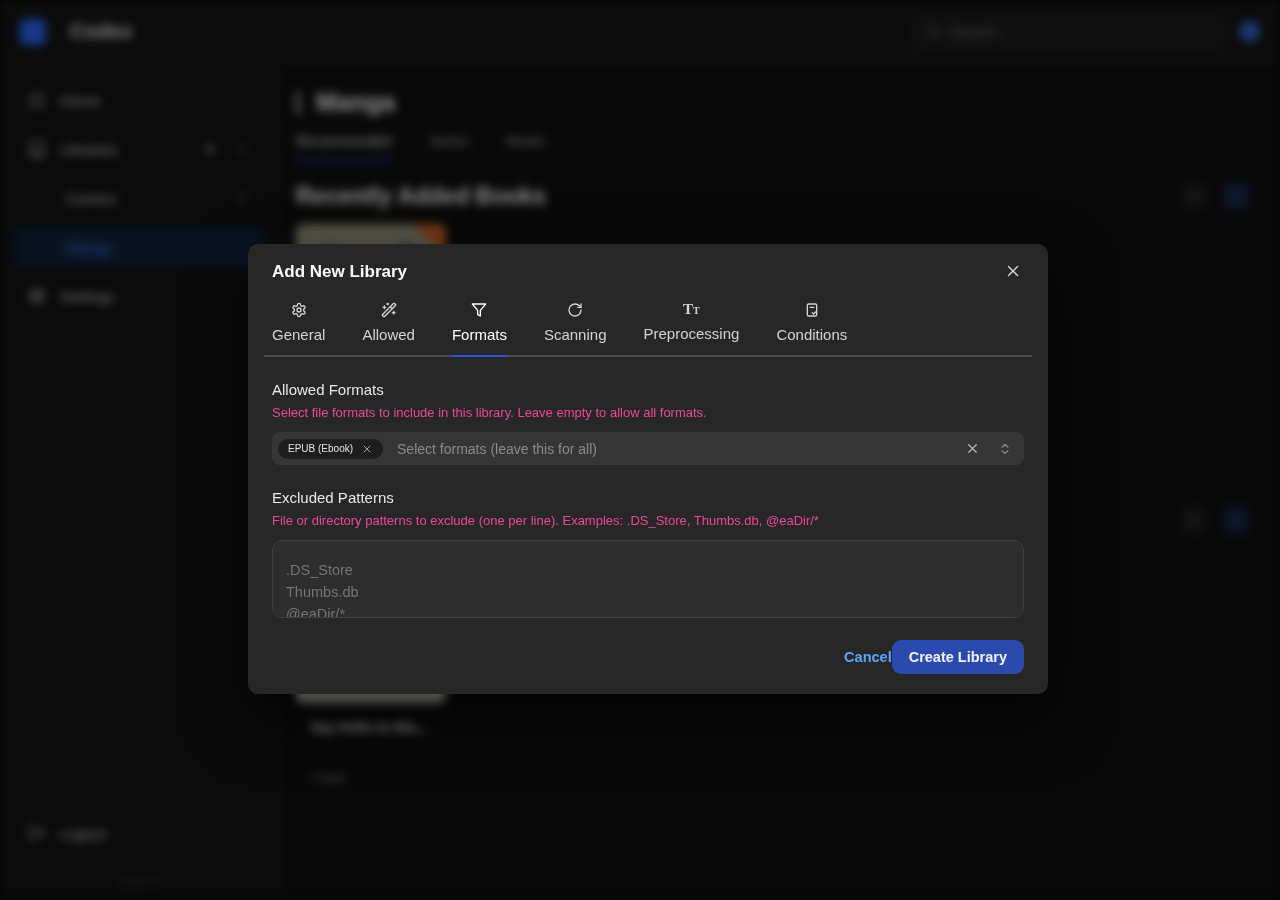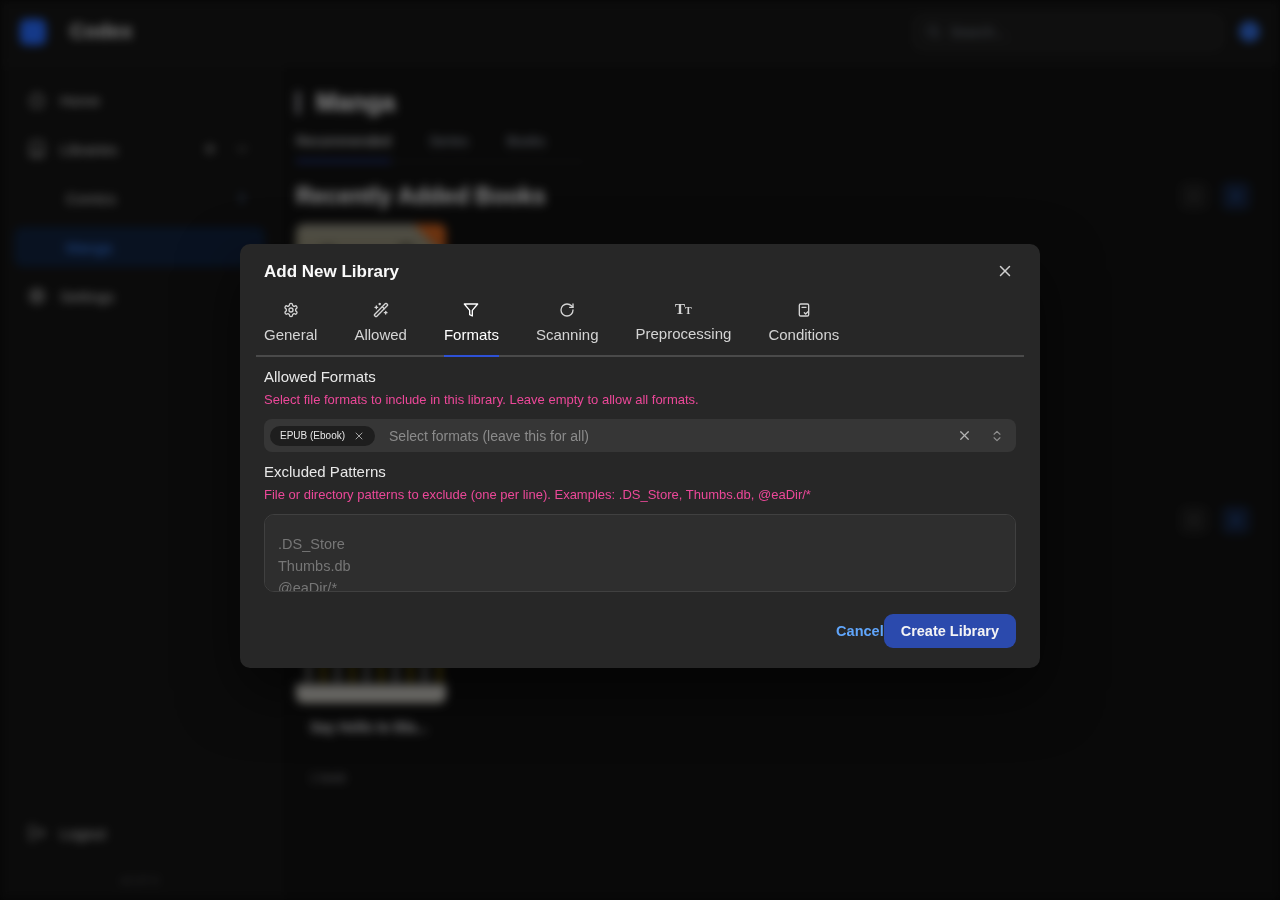--- a/index.html
+++ b/index.html
@@ -65,34 +65,34 @@
       radial-gradient(40px 50px at 45% 55%, #efede6 0%, #d9d6ca 60%, transparent 75%),
       radial-gradient(10px 26px at 80% 45%, #6b675c 0%, transparent 70%); }
   .cover2 .band { position:absolute; top:96px; left:0; right:0; height:38px; background:
       repeating-linear-gradient(90deg,#121212 0 11px,#e3e0d6 11px 14px,#161616 14px 26px,#caa90a 26px 29px); }
   .cover2 .strip { position:absolute; bottom:0; left:0; right:0; height:21px; background:linear-gradient(180deg,#efede6 60%,#d8d5c9 100%); border-top:2px solid #1a1a1a; }
   .card-title { margin-top:16px; font-size:14px; font-weight:600; color:#e4e4e7; padding-left:14px; }
   .card-count { margin-top:36px; font-size:12px; color:#8a8a8f; padding-left:14px; }
   .row2-gap { height:62px; }
 
   
-  .modal { position:absolute; left:240px; top:244px; width:800px; z-index:10; background:#272727; border-radius:10px; box-shadow:0 24px 60px rgba(0,0,0,.55); padding:18px 24px 20px; }
+  .modal { position:absolute; left:248px; top:244px; width:800px; z-index:10; background:#272727; border-radius:10px; box-shadow:0 24px 60px rgba(0,0,0,.55); padding:18px 24px 20px; }
   .modal-head { display:flex; align-items:center; }
   .modal-title { font-size:17px; font-weight:600; color:#fafafa; flex:1; }
   .modal-close { width:20px; height:20px; color:#cfcfcf; cursor:pointer; }
   .modal-close .ic { width:18px; height:18px; }
 
   .mtabs { display:flex; gap:37px; margin:20px -8px 0; padding:0 8px; border-bottom:2px solid #4a4a4a; }
   .mtab { display:flex; align-items:center; gap:8px; font-size:15px; color:#d4d4d4; padding-bottom:12px; border-bottom:2px solid transparent; margin-bottom:-2px; cursor:pointer;flex-direction:column; }
   .mtab .ic { width:16px; height:16px; }
   .mtab.active { color:#ffffff; border-bottom-color:#2e51d6; }
   .type-glyph { font-family:"Liberation Serif", serif; font-weight:bold; font-size:15px; line-height:1; }
   .type-glyph small { font-size:10px; font-weight:bold; }
 
-  .field-label { margin-top:11px; font-size:15px; color:#e8e8e8; }
+  .field-label { margin-top:24px; font-size:15px; color:#e8e8e8; }
   .field-helper { margin-top:7px; font-size:13px; color:#ec4899; }
 
   .multiselect { margin-top:12px; min-height:33px; background:#363636; border-radius:8px; display:flex; align-items:center; gap:8px; padding:4px 12px 4px 6px; }
   .chip { display:flex; align-items:center; gap:8px; background:#1e1e1e; border-radius:11px; padding:4px 10px; font-size:10px; color:#e6e6e6; white-space:nowrap; }
   .chip .ic { width:12px; height:12px; color:#a3a3a3; cursor:pointer; }
   .ms-placeholder { flex:1; font-size:14px; color:#8b8b8b; padding-left:6px; }
   .ms-clear { width:15px; height:15px; color:#b3b3b3; cursor:pointer; }
   .ms-caret { width:14px; height:14px; color:#8f8f8f; margin-left:10px; }
   .ms-caret svg, .ms-clear svg { width:100%; height:100%; }
 

